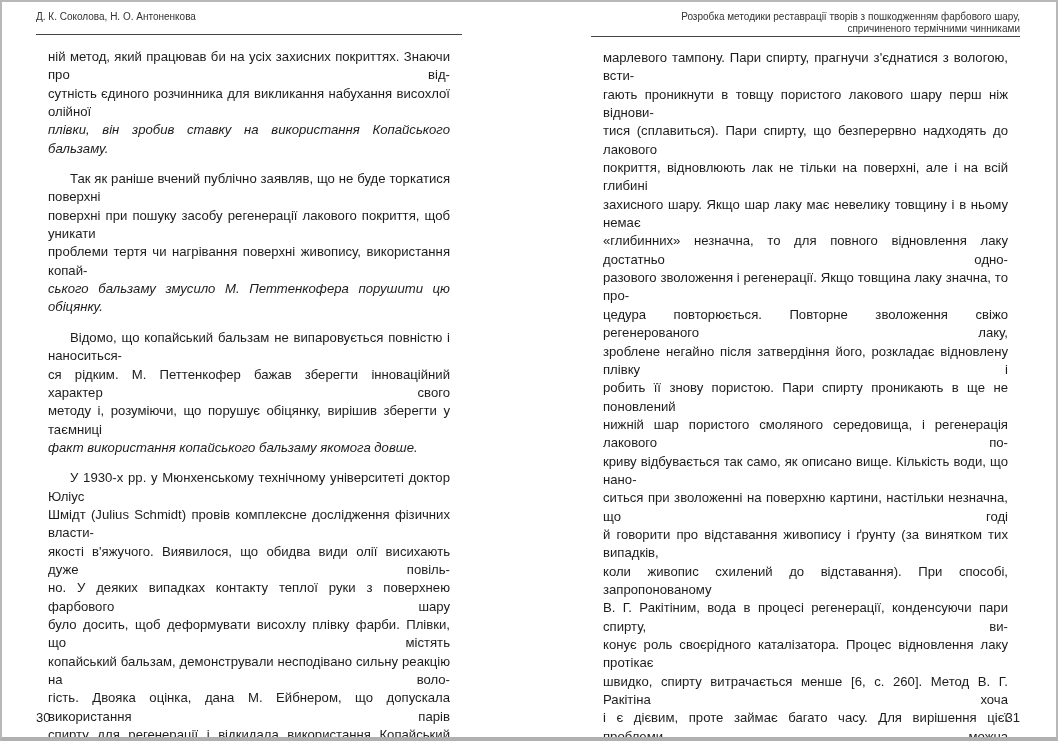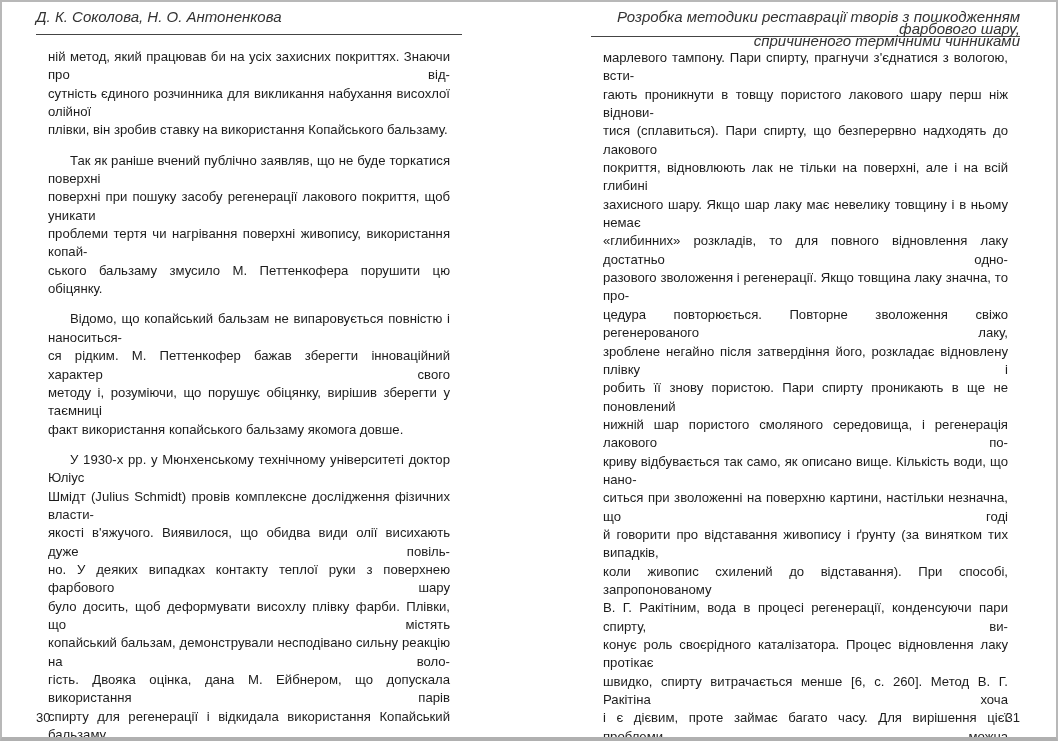--- a/index.html
+++ b/index.html
@@ -18,22 +18,21 @@
     border-right: 2px solid #b8b8b8;
     border-bottom: 4px solid #b0b0b0;
     pointer-events: none;
   }
   .page { position: absolute; top: 0; height: 741px; }
   .page.left { left: 0; width: 529px; }
   .page.right { left: 529px; width: 529px; }
 
   .running-head {
     position: absolute;
-    font-style: italic;
-    font-size: 15px;
+    font-size: 10px;
     line-height: 12px;
     color: #333;
   }
   .left .running-head { left: 36px; top: 11px; }
   .right .running-head { right: 38px; top: 11px; text-align: right; width: 440px; }
 
   .rule {
     position: absolute; height: 0; border-top: 1.2px solid #444;
   }
   .left .rule { left: 36px; width: 426px; top: 34px; }
@@ -46,21 +45,21 @@
     text-align: justify;
     hyphens: manual;
   }
   .left .body-text { left: 36px; width: 426px; top: 36px; }
   .right .body-text { left: 62px; width: 429px; top: 37px; }
 
   .body-text p { margin: 12px; text-indent: 0; }
   .body-text p span.line {
     display: block; text-align: justify; text-align-last: justify;
   }
-  .body-text p span.line.end { text-align-last: left; }
+  .body-text p span.line.end { text-align-last: left; font-style: italic; }
   .body-text p span.line.first { text-indent: 22px; }
 
   .page-number {
     position: absolute; top: 710px; font-size: 13px; color: #222;
   }
   .left .page-number { left: 36px; }
   .right .page-number { right: 38px; }
 </style>
 </head>
 <body>
@@ -107,21 +106,21 @@
     <div>спричиненого термічними чинниками</div>
   </div>
   <div class="rule"></div>
   <div class="body-text" id="right-body">
       <p>
         <span class="line">марлевого тампону. Пари спирту, прагнучи з'єднатися з вологою, всти-</span>
         <span class="line">гають проникнути в товщу пористого лакового шару перш ніж віднови-</span>
         <span class="line">тися (сплавиться). Пари спирту, що безперервно надходять до лакового</span>
         <span class="line">покриття, відновлюють лак не тільки на поверхні, але і на всій глибині</span>
         <span class="line">захисного шару. Якщо шар лаку має невелику товщину і в ньому немає</span>
-        <span class="line">«глибинних» розкладів, то для повного відновлення лаку достатньо одно-</span>
+        <span class="line">«глибинних» незначна, то для повного відновлення лаку достатньо одно-</span>
         <span class="line">разового зволоження і регенерації. Якщо товщина лаку значна, то про-</span>
         <span class="line">цедура повторюється. Повторне зволоження свіжо регенерованого лаку,</span>
         <span class="line">зроблене негайно після затвердіння його, розкладає відновлену плівку і</span>
         <span class="line">робить її знову пористою. Пари спирту проникають в ще не поновлений</span>
         <span class="line">нижній шар пористого смоляного середовища, і регенерація лакового по-</span>
         <span class="line">криву відбувається так само, як описано вище. Кількість води, що нано-</span>
         <span class="line">ситься при зволоженні на поверхню картини, настільки незначна, що годі</span>
         <span class="line">й говорити про відставання живопису і ґрунту (за винятком тих випадків,</span>
         <span class="line">коли живопис схилений до відставання). При способі, запропонованому</span>
         <span class="line">В. Г. Ракітіним, вода в процесі регенерації, конденсуючи пари спирту, ви-</span>

